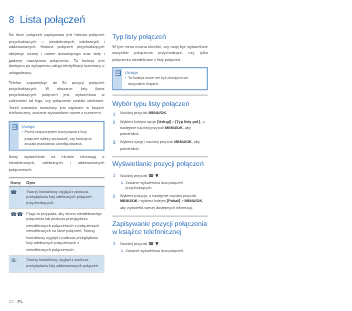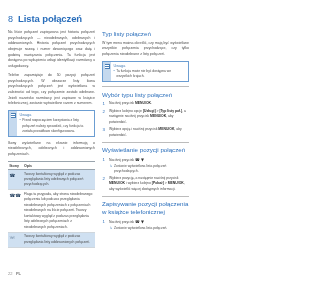--- a/index.html
+++ b/index.html
@@ -39,21 +39,21 @@
     color: #2a6ebb;
     margin-bottom: 6px;
   }
   .chapter-num {
     font-size: 9px;
     font-weight: 400;
     color: #2a6ebb;
   }
   .chapter-title {
     font-size: 9.5px;
-    font-weight: 700;
+    font-weight: 400;
     color: #2a6ebb;
     letter-spacing: -0.1px;
   }
 
   
   p.body {
     font-size: 3.5px;
     line-height: 1.62;
     margin: 0 0 3.4px 0;
     text-align: justify;

